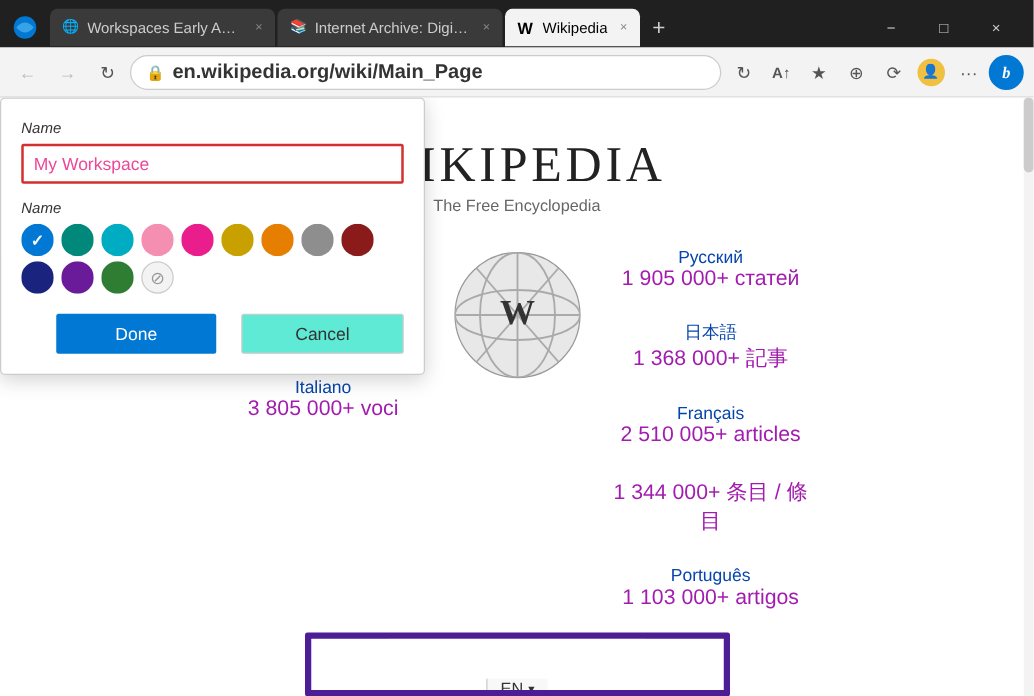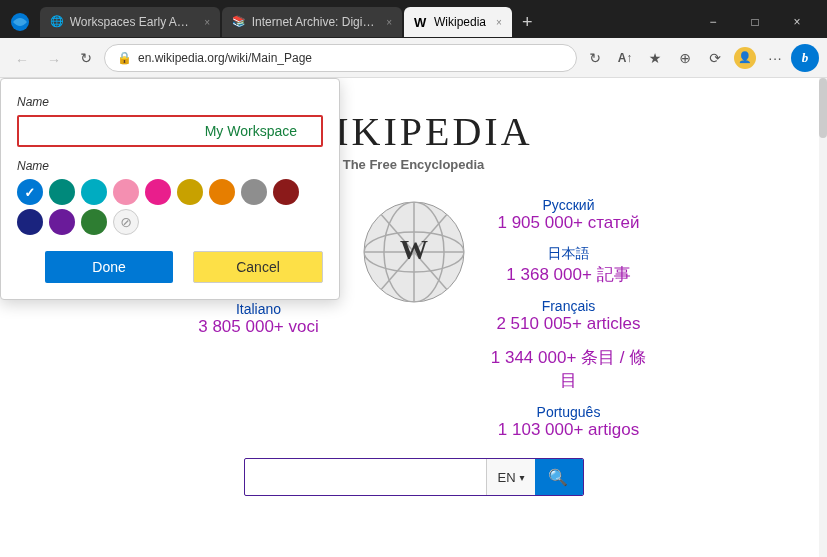--- a/index.html
+++ b/index.html
@@ -13,52 +13,52 @@
     .tab-close { font-size: 10px; color: #888; cursor: pointer; margin-left: 4px; }
     .new-tab-btn { color: #ccc; font-size: 18px; padding: 4px 8px; cursor: pointer; }
     .window-controls { margin-left: auto; display: flex; gap: 2px; padding-right: 4px; }
     .win-btn { width: 40px; height: 30px; display: flex; align-items: center; justify-content: center; color: #ccc; font-size: 12px; cursor: pointer; }
 
     
     .address-bar { background: #f3f3f3; display: flex; align-items: center; padding: 4px 8px; height: 40px; gap: 4px; border-bottom: 1px solid #ddd; }
     .nav-btn { width: 28px; height: 28px; display: flex; align-items: center; justify-content: center; border-radius: 4px; cursor: pointer; color: #555; font-size: 14px; }
     .nav-btn.disabled { color: #bbb; cursor: default; }
     .address-input { flex: 1; height: 28px; background: #fff; border: 1px solid #ccc; border-radius: 14px; padding: 0 12px; font-size: 13px; color: #333; display: flex; align-items: center; gap: 6px; }
-    .address-text { font-size: 12px; color: #333; }
+    .address-text { font-size: 16px; color: #333; font-weight: bold; }
     .toolbar-icons { display: flex; gap: 2px; }
     .toolbar-icon { width: 28px; height: 28px; display: flex; align-items: center; justify-content: center; border-radius: 4px; cursor: pointer; color: #555; font-size: 14px; }
     .bing-icon { width: 28px; height: 28px; display: flex; align-items: center; justify-content: center; border-radius: 50%; background: #0078d4; color: #fff; font-size: 13px; font-weight: bold; }
 
     
     .page-content { position: relative; width: 100%; height: calc(557px - 78px); background: #fff; overflow: hidden; }
 
     
     .wiki-bg { width: 100%; height: 100%; display: flex; flex-direction: column; align-items: center; padding-top: 30px; background: #fff; }
     .wiki-header { text-align: center; margin-bottom: 10px; }
     .wiki-lang-name { color: #0645ad; font-size: 14px; font-weight: 500; cursor: pointer; }
     .wiki-lang-count { font-size: 17px; color: #a21caf; }
-    .wiki-search-row { display: flex; align-items: center; border: 1px solid #4c1d95; border-radius: 2px; overflow: hidden; width: 340px; margin-top: 140px; }
+    .wiki-search-row { display: flex; align-items: center; border: 5px solid #4c1d95; border-radius: 2px; overflow: hidden; width: 340px; margin-top: 140px; flex-direction: column; }
     .wiki-search-input { flex: 1; padding: 8px 12px; font-size: 14px; border: none; outline: none; }
     .wiki-lang-select { padding: 0 10px; border-left: 1px solid #ccc; height: 36px; display: flex; align-items: center; font-size: 13px; color: #333; gap: 4px; background: #f8f8f8; cursor: pointer; }
     .wiki-search-btn { background: #0078d4; color: #fff; border: none; height: 36px; padding: 0 14px; cursor: pointer; font-size: 16px; display: flex; align-items: center; }
 
     
     .workspace-modal { position: absolute; top: 0; left: 0; width: 340px; background: #fff; border: 1px solid #ccc; border-radius: 4px; box-shadow: 0 4px 16px rgba(0,0,0,0.18); padding: 16px; z-index: 100; }
     .modal-label { font-size: 12px; color: #333; margin-bottom: 6px; font-style: italic; }
-    .modal-name-input { width: 100%; height: 32px; border: 2px solid #d32f2f; border-radius: 2px; padding: 0 24px; font-size: 14px; outline: none; color: #15803d; text-align: right; }
+    .modal-name-input { width: 100%; height: 32px; border: 2px solid #d32f2f; border-radius: 2px; padding: 0 8px; font-size: 14px; outline: none; color: #ec4899; }
     .color-section { margin-top: 12px; }
     .color-grid { display: flex; flex-direction: column; gap: 4px; margin-top: 6px; }
     .color-row { display: flex; gap: 6px; }
     .color-swatch { width: 26px; height: 26px; border-radius: 50%; cursor: pointer; border: 2px solid transparent; display: flex; align-items: center; justify-content: center; position: relative; }
     .color-swatch.selected::after { content: '✓'; color: #fff; font-size: 13px; font-weight: bold; }
     .color-swatch.no-color { background: #f3f3f3; border: 1px solid #ccc; }
     .color-swatch.no-color::after { content: none; }
     .modal-buttons { display: flex; gap: 20px; margin-top: 16px; padding-left: 28px; }
     .btn-done { flex: 1; height: 32px; background: #0078d4; color: #fff; border: none; border-radius: 2px; font-size: 14px; cursor: pointer; }
-    .btn-cancel { flex: 1; height: 32px; background: #fde047; color: #333; border: 1px solid #ccc; border-radius: 2px; font-size: 14px; cursor: pointer; }
+    .btn-cancel { flex: 1; height: 32px; background: #5eead4; color: #333; border: 1px solid #ccc; border-radius: 2px; font-size: 14px; cursor: pointer; }
 
     
     .scrollbar { position: absolute; right: 0; top: 0; width: 8px; height: 100%; background: #f3f3f3; }
     .scrollbar-thumb { position: absolute; top: 0; width: 8px; height: 60px; background: #ccc; border-radius: 4px; }
   </style>
 </head>
 <body>
 
 <div>
 
@@ -113,21 +113,21 @@
       <div class="bing-icon" style="font-family:serif;font-style:italic;">b</div>
     </div>
   </div>
 
   <div class="page-content">
 
     <div class="wiki-bg">
 
       <div class="wiki-header">
         <div style="font-size:40px;font-family:Georgia,serif;letter-spacing:3px;color:#222;font-variant:small-caps;">WIKIPEDIA</div>
-        <div style="font-size:13px;color:#666;margin-top:2px;font-weight:bold;">The Free Encyclopedia</div>
+        <div style="font-size:13px;color:#666;margin-top:2px;">The Free Encyclopedia</div>
       </div>
 
       <div style="display:flex;gap:20px;margin-top:15px;position:relative;">
 
         <div style="display:flex;flex-direction:column;gap:16px;text-align:center;width:160px;">
           <div>
             <div class="wiki-lang-name">Español</div>
             <div class="wiki-lang-count">1 851 000+ artículos</div>
           </div>
           <div>
@@ -155,21 +155,21 @@
               <path d="M20 15 L90 95"></path>
               <path d="M90 15 L20 95"></path>
               <ellipse cx="55" cy="55" rx="30" ry="50"></ellipse>
               <ellipse cx="55" cy="55" rx="50" ry="20"></ellipse>
             </g>
 
             <text x="55" y="62" text-anchor="middle" font-size="28" font-family="Linux Libertine,Georgia,serif" fill="#333" font-weight="bold">W</text>
           </svg>
         </div>
 
-        <div style="display:flex;flex-direction:column;gap:12px;text-align:center;width:160px;">
+        <div style="display:flex;flex-direction:column;gap:24px;text-align:center;width:160px;">
           <div>
             <div class="wiki-lang-name">Русский</div>
             <div class="wiki-lang-count">1 905 000+ статей</div>
           </div>
           <div>
             <div class="wiki-lang-name">日本語</div>
             <div class="wiki-lang-count">1 368 000+ 記事</div>
           </div>
           <div>
             <div class="wiki-lang-name">Français</div>

